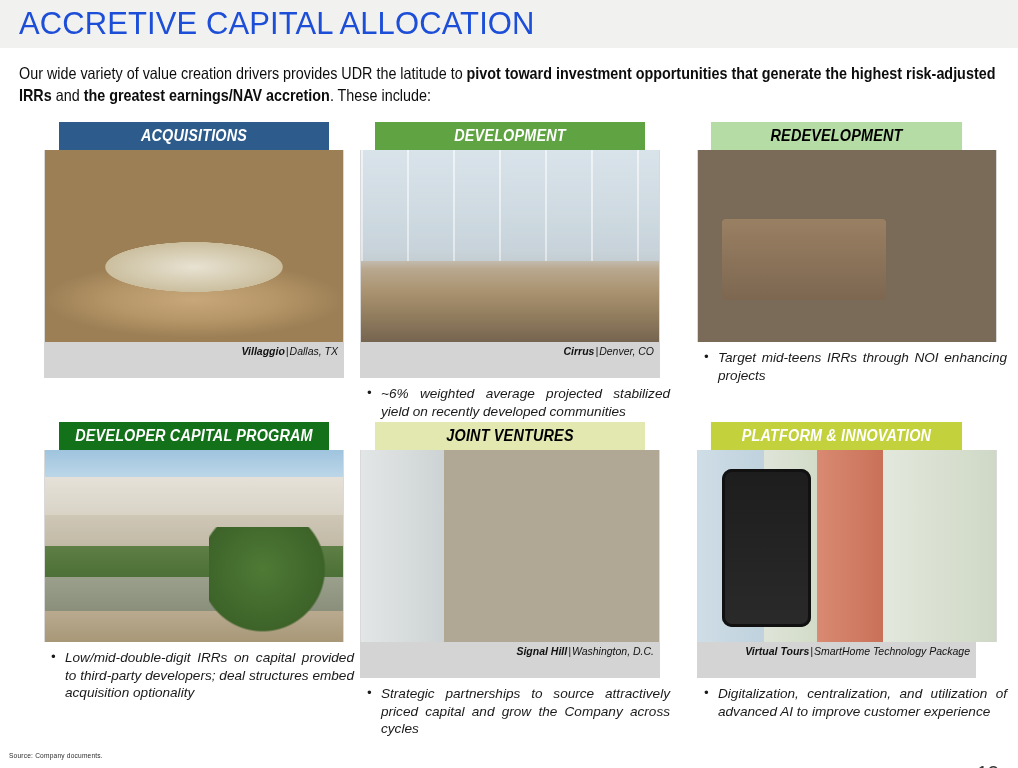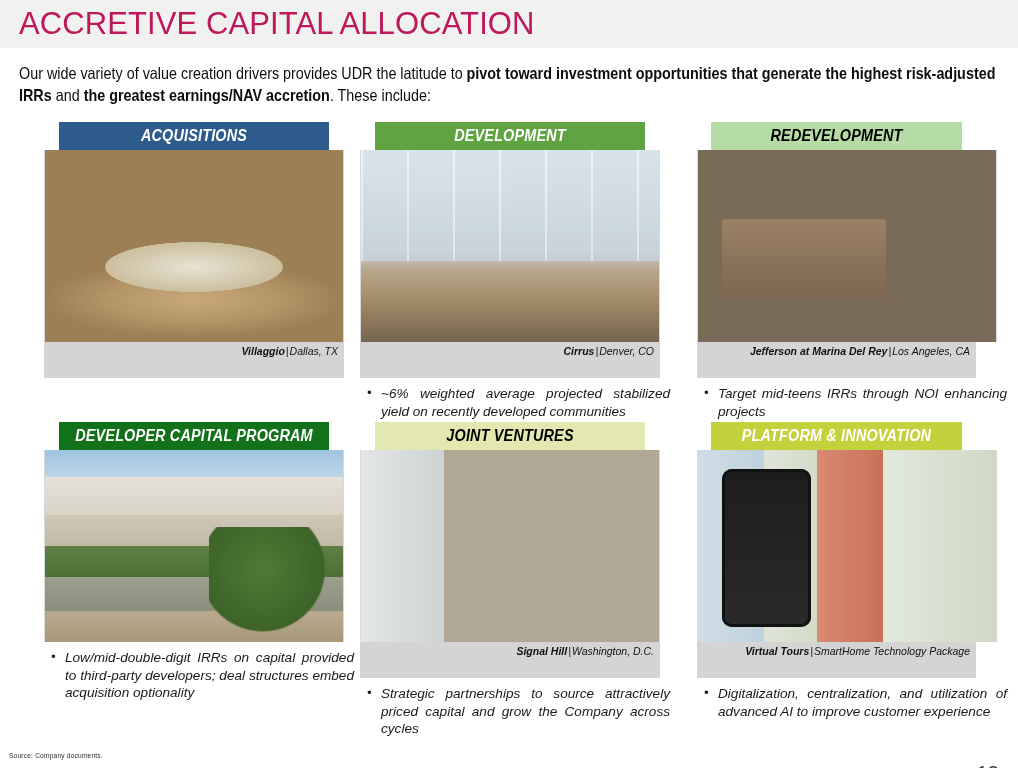--- a/index.html
+++ b/index.html
@@ -170,21 +170,21 @@
     position:absolute; left:10.5%; top:13%; width:25%; height:76%;
     background:linear-gradient(to bottom,#6b6b6b 0%,#6b6b6b 30%,#f2f2f2 30%,#ffffff 100%);
     font-size:5px; color:#fff; text-align:center; overflow:hidden;
   }
   .phone-screen .acct{ padding-top:5px; font-weight:700; font-size:6px; line-height:7px; }
 </style>
 </head>
 <body>
 
 <div id="header-band" style="background: rgb(241, 241, 240);"></div>
-<div id="page-title" style="color: #be185d;">ACCRETIVE CAPITAL ALLOCATION</div>
+<div id="page-title" style="color: #1d4ed8;">ACCRETIVE CAPITAL ALLOCATION</div>
 
 <div id="subtitle">
   <span>Our wide variety of value creation drivers provides UDR the latitude to </span><b>pivot toward investment opportunities that generate the highest risk-adjusted IRRs</b><span> and </span><b>the greatest earnings/NAV accretion</b><span>. These include:</span>
 </div>
 
 <div class="card r1 c1">
   <div class="card-header" style="background: rgb(45, 92, 140); color: rgb(255, 255, 255);">ACQUISITIONS</div>
   <div class="photo ph-villaggio"></div>
   <div class="caption">
     <b>Villaggio</b><span class="sep">|</span><span>Dallas, TX</span>
@@ -198,23 +198,20 @@
     <b>Cirrus</b><span class="sep">|</span><span>Denver, CO</span>
   </div>
   <div class="bullets">
     <div class="bullet">~6% weighted average projected stabilized yield on recently developed communities</div>
   </div>
 </div>
 
 <div class="card r1 c3">
   <div class="card-header" style="background: rgb(181, 220, 165); color: rgb(0, 0, 0);">REDEVELOPMENT</div>
   <div class="photo ph-jefferson"></div>
-  <div class="caption">
-    <b>Jefferson at Marina Del Rey</b><span class="sep">|</span><span>Los Angeles, CA</span>
-  </div>
   <div class="bullets">
     <div class="bullet">Target mid-teens IRRs through NOI enhancing projects</div>
   </div>
 </div>
 
 <div class="card r2 c1">
   <div class="card-header" style="background: rgb(19, 113, 26); color: rgb(255, 255, 255);">DEVELOPER CAPITAL PROGRAM</div>
   <div class="photo ph-essex"></div>
   <div class="bullets">
     <div class="bullet">Low/mid-double-digit IRRs on capital provided to third-party developers; deal structures embed acquisition optionality</div>

